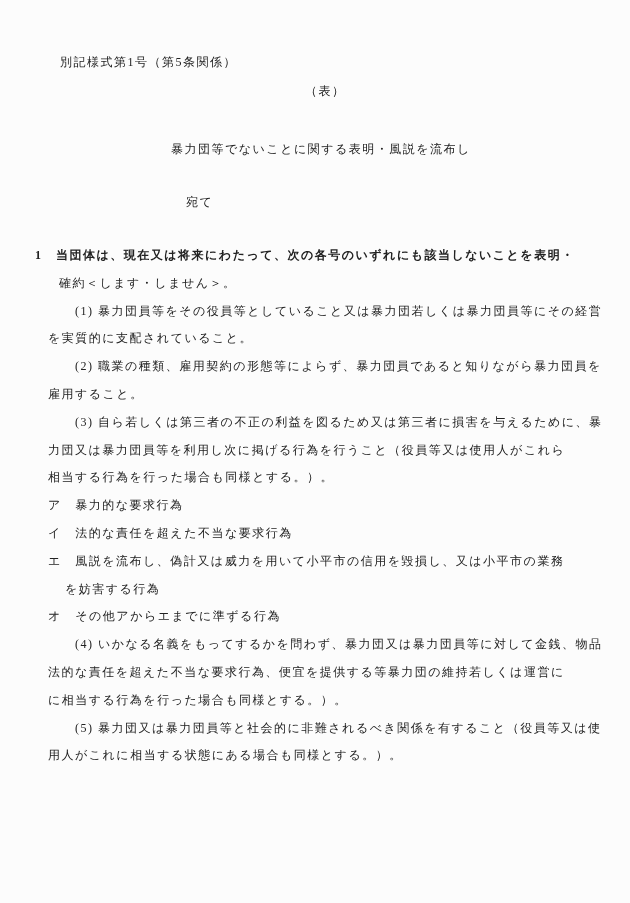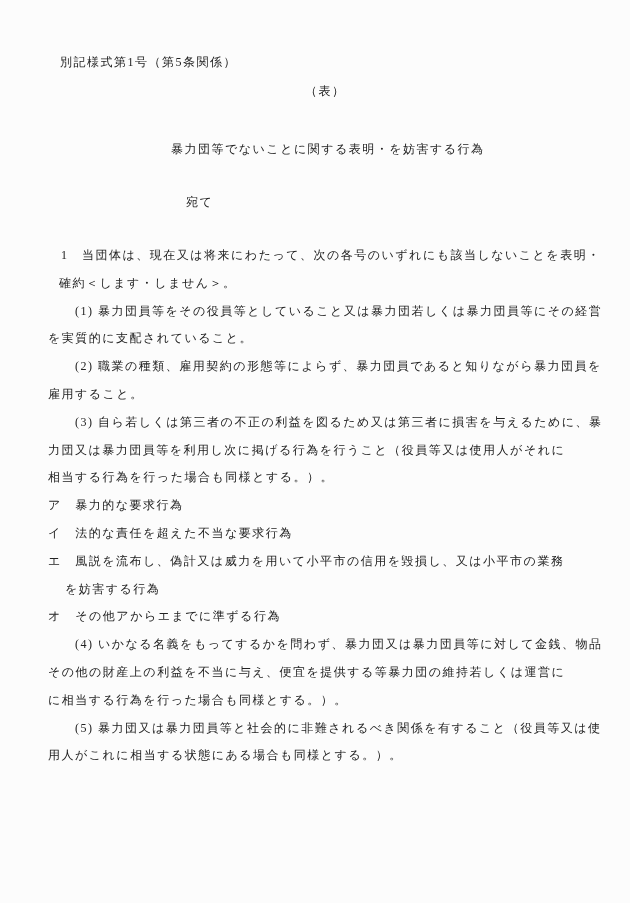--- a/index.html
+++ b/index.html
@@ -52,49 +52,49 @@
     top: 242px;
     width: 630px;
   }
   .line {
     font-size: 12px;
     letter-spacing: 1.5px;
     line-height: 27.8px;
     white-space: nowrap;
   }
   
-  .i0  { padding-left: 61px; }   
+  .i0  { padding-left: 35px; font-weight: bold; }   
   .i0c { padding-left: 59px; }   
   .i1  { padding-left: 75px; }   
   .i1c { padding-left: 48px; }   
   .i2  { padding-left: 48px; }   
   .i2c { padding-left: 65px; }  
 </style>
 </head>
 <body>
 
 <div class="page" style="background: rgb(252, 252, 252); color: rgb(34, 34, 34);">
   <div class="txt form-number">別記様式第1号（第5条関係）</div>
   <div class="txt side-label">（表）</div>
-  <div class="txt doc-title">暴力団等でないことに関する表明・を妨害する行為</div>
+  <div class="txt doc-title">暴力団等でないことに関する表明・風説を流布し</div>
   <div class="txt addressee">宛て</div>
   <div class="body-lines" id="body-lines">
       <div class="line i0">1　当団体は、現在又は将来にわたって、次の各号のいずれにも該当しないことを表明・</div>
       <div class="line i0c">確約＜します・しません＞。</div>
       <div class="line i1">(1) 暴力団員等をその役員等としていること又は暴力団若しくは暴力団員等にその経営</div>
       <div class="line i1c">を実質的に支配されていること。</div>
       <div class="line i1">(2) 職業の種類、雇用契約の形態等によらず、暴力団員であると知りながら暴力団員を</div>
       <div class="line i1c">雇用すること。</div>
       <div class="line i1">(3) 自ら若しくは第三者の不正の利益を図るため又は第三者に損害を与えるために、暴</div>
-      <div class="line i1c">力団又は暴力団員等を利用し次に掲げる行為を行うこと（役員等又は使用人がそれに</div>
+      <div class="line i1c">力団又は暴力団員等を利用し次に掲げる行為を行うこと（役員等又は使用人がこれら</div>
       <div class="line i1c">相当する行為を行った場合も同様とする。）。</div>
       <div class="line i2">ア　暴力的な要求行為</div>
       <div class="line i2">イ　法的な責任を超えた不当な要求行為</div>
       <div class="line i2">エ　風説を流布し、偽計又は威力を用いて小平市の信用を毀損し、又は小平市の業務</div>
       <div class="line i2c">を妨害する行為</div>
       <div class="line i2">オ　その他アからエまでに準ずる行為</div>
       <div class="line i1">(4) いかなる名義をもってするかを問わず、暴力団又は暴力団員等に対して金銭、物品</div>
-      <div class="line i1c">その他の財産上の利益を不当に与え、便宜を提供する等暴力団の維持若しくは運営に</div>
+      <div class="line i1c">法的な責任を超えた不当な要求行為、便宜を提供する等暴力団の維持若しくは運営に</div>
       <div class="line i1c">に相当する行為を行った場合も同様とする。）。</div>
       <div class="line i1">(5) 暴力団又は暴力団員等と社会的に非難されるべき関係を有すること（役員等又は使</div>
       <div class="line i1c">用人がこれに相当する状態にある場合も同様とする。）。</div>
     </div>
 </div>
 
 </body></html>

